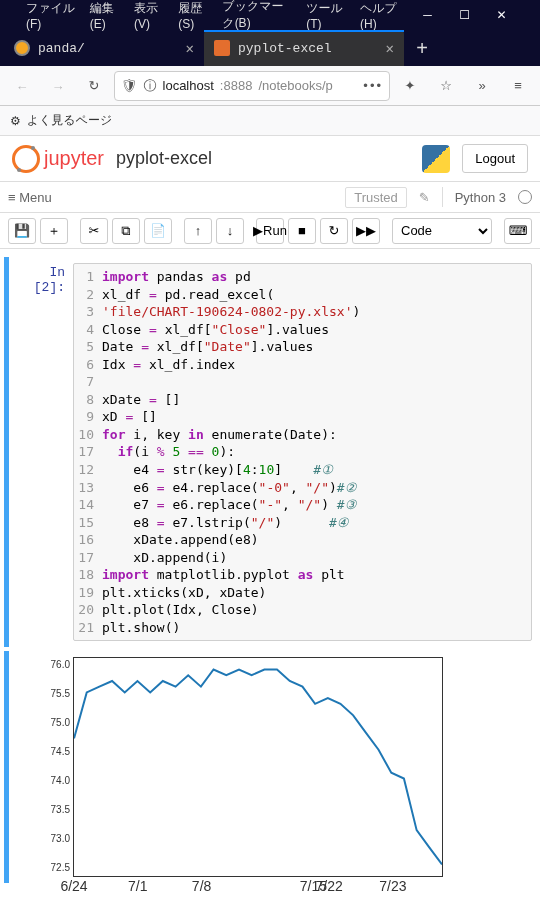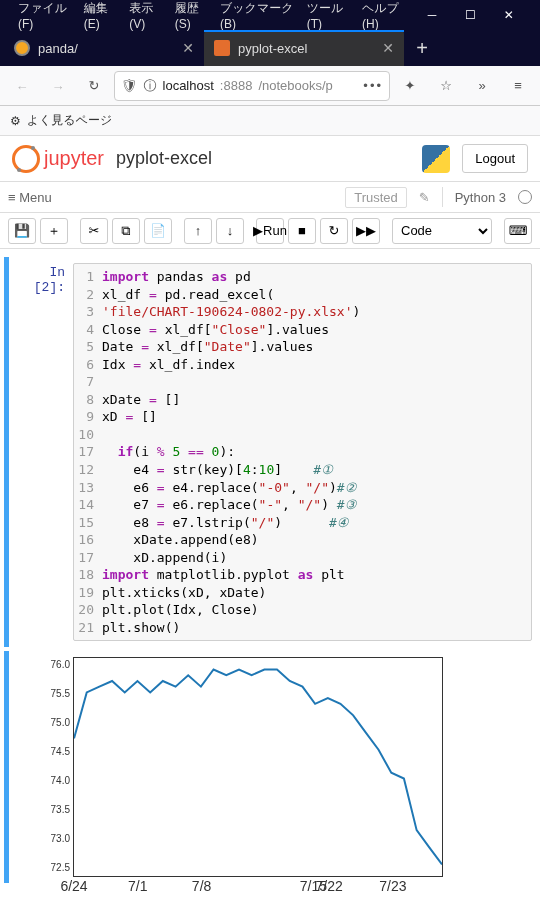--- a/index.html
+++ b/index.html
@@ -1,22 +1,22 @@
 <!DOCTYPE html>
 <html><head>
 <meta charset="utf-8">
 <style>
 * { box-sizing: border-box; margin: 0; padding: 0; }
 body { font-family: "Segoe UI", Arial, sans-serif; font-size: 13px; background: #0c0c2c; width: 540px; height: 920px; overflow: hidden; }
-.titlebar { height: 30px; background: #0c0c2c; display: flex; align-items: center; padding: 0 12px; color: #ddd; font-size: 12px; }
+.titlebar { height: 30px; background: #0c0c2c; display: flex; align-items: center; padding: 0 20px; color: #ddd; font-size: 12px; }
 .titlebar .menu-item { padding: 4px 6px; cursor: default; }
 .titlebar .spacer { flex: 1; }
 .winbtn { width: 46px; height: 30px; display: flex; align-items: center; justify-content: center; color: #fff; }
 .tabbar { height: 36px; background: #0c0c2c; display: flex; align-items: stretch; padding: 0 4px; }
-.tab { display: flex; align-items: center; padding: 0 10px; color: #ddd; font-size: 13px; gap: 8px; min-width: 200px; border-top-left-radius: 4px; border-top-right-radius: 4px; position: relative; }
+.tab { display: flex; align-items: center; padding: 0 10px; color: #ddd; font-size: 13px; gap: 8px; min-width: 200px; border-top-left-radius: 4px; border-top-right-radius: 4px; position: relative; font-family: Liberation Mono, monospace; }
 .tab.active { background: #323234; }
 .tab.active::before { content: ""; position: absolute; top: 0; left: 0; right: 0; height: 2px; background: #0a84ff; }
 .tab .favicon { width: 16px; height: 16px; display: inline-block; }
 .tab .favicon.py { background: radial-gradient(circle, #f5a623 40%, #f5a623 40%); border-radius: 50%; border: 2px solid #888; }
 .tab .favicon.nb { background: #e46e2e; border-radius: 2px; }
 .tab .close { margin-left: auto; color: #aaa; font-size: 14px; }
 .newtab { width: 36px; display: flex; align-items: center; justify-content: center; color: #ddd; font-size: 20px; }
 .urlbar-row { height: 40px; background: #f9f9fa; display: flex; align-items: center; padding: 4px 6px; gap: 4px; border-bottom: 1px solid #ccc; }
 .navbtn { width: 32px; height: 32px; display: flex; align-items: center; justify-content: center; color: #555; border-radius: 4px; }
 .navbtn.disabled { color: #bbb; }
@@ -168,21 +168,21 @@
       <div class="code-wrap" id="code-lines">
           <div class="code-line"><span class="ln">1</span><span><span class="kw">import</span> <span class="nm">pandas</span> <span class="kw">as</span> <span class="nm">pd</span></span></div>
           <div class="code-line"><span class="ln">2</span><span><span class="nm">xl_df</span> <span class="op">=</span> <span class="nm">pd</span>.<span class="nm">read_excel</span>(</span></div>
           <div class="code-line"><span class="ln">3</span><span><span class="str">'file/CHART-190624-0802-py.xlsx'</span>)</span></div>
           <div class="code-line"><span class="ln">4</span><span><span class="nm">Close</span> <span class="op">=</span> <span class="nm">xl_df</span>[<span class="str">"Close"</span>].<span class="nm">values</span></span></div>
           <div class="code-line"><span class="ln">5</span><span><span class="nm">Date</span> <span class="op">=</span> <span class="nm">xl_df</span>[<span class="str">"Date"</span>].<span class="nm">values</span></span></div>
           <div class="code-line"><span class="ln">6</span><span><span class="nm">Idx</span> <span class="op">=</span> <span class="nm">xl_df</span>.<span class="nm">index</span></span></div>
           <div class="code-line"><span class="ln">7</span><span></span></div>
           <div class="code-line"><span class="ln">8</span><span><span class="nm">xDate</span> <span class="op">=</span> []</span></div>
           <div class="code-line"><span class="ln">9</span><span><span class="nm">xD</span> <span class="op">=</span> []</span></div>
-          <div class="code-line"><span class="ln">10</span></div>
+          <div class="code-line"><span class="ln">10</span><span><span class="kw">for</span> <span class="nm">i</span>, <span class="nm">key</span> <span class="kw">in</span> <span class="nm">enumerate</span>(<span class="nm">Date</span>):</span></div>
           <div class="code-line"><span class="ln">17</span><span>  <span class="kw">if</span>(<span class="nm">i</span> <span class="op">%</span> <span class="num">5</span> <span class="op">==</span> <span class="num">0</span>):</span></div>
           <div class="code-line"><span class="ln">12</span><span>    <span class="nm">e4</span> <span class="op">=</span> <span class="nm">str</span>(<span class="nm">key</span>)[<span class="num">4</span>:<span class="num">10</span>]    <span class="cm">#①</span></span></div>
           <div class="code-line"><span class="ln">13</span><span>    <span class="nm">e6</span> <span class="op">=</span> <span class="nm">e4</span>.<span class="nm">replace</span>(<span class="str">"-0"</span>, <span class="str">"/"</span>)<span class="cm">#②</span></span></div>
           <div class="code-line"><span class="ln">14</span><span>    <span class="nm">e7</span> <span class="op">=</span> <span class="nm">e6</span>.<span class="nm">replace</span>(<span class="str">"-"</span>, <span class="str">"/"</span>) <span class="cm">#③</span></span></div>
           <div class="code-line"><span class="ln">15</span><span>    <span class="nm">e8</span> <span class="op">=</span> <span class="nm">e7</span>.<span class="nm">lstrip</span>(<span class="str">"/"</span>)      <span class="cm">#④</span></span></div>
           <div class="code-line"><span class="ln">16</span><span>    <span class="nm">xDate</span>.<span class="nm">append</span>(<span class="nm">e8</span>)</span></div>
           <div class="code-line"><span class="ln">17</span><span>    <span class="nm">xD</span>.<span class="nm">append</span>(<span class="nm">i</span>)</span></div>
           <div class="code-line"><span class="ln">18</span><span><span class="kw">import</span> <span class="nm">matplotlib</span>.<span class="nm">pyplot</span> <span class="kw">as</span> <span class="nm">plt</span></span></div>
           <div class="code-line"><span class="ln">19</span><span><span class="nm">plt</span>.<span class="nm">xticks</span>(<span class="nm">xD</span>, <span class="nm">xDate</span>)</span></div>
           <div class="code-line"><span class="ln">20</span><span><span class="nm">plt</span>.<span class="nm">plot</span>(<span class="nm">Idx</span>, <span class="nm">Close</span>)</span></div>

